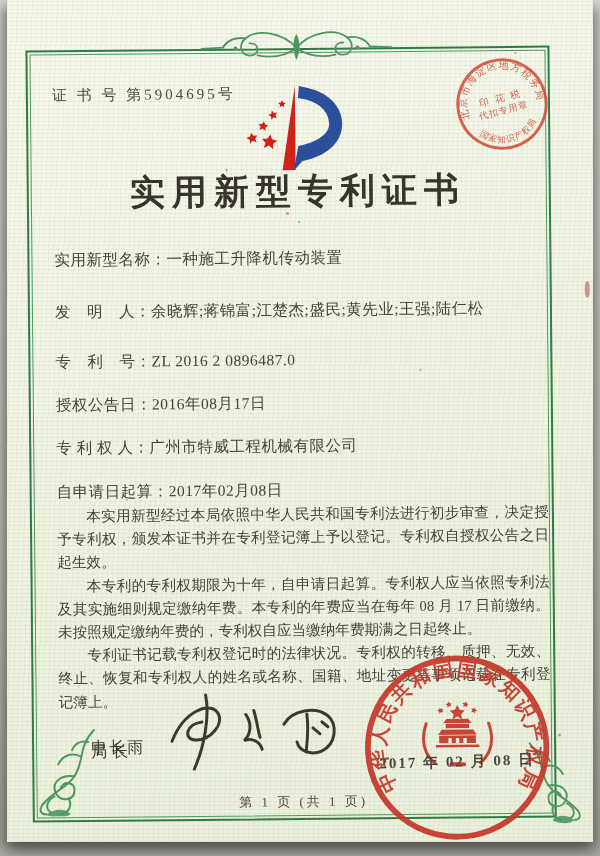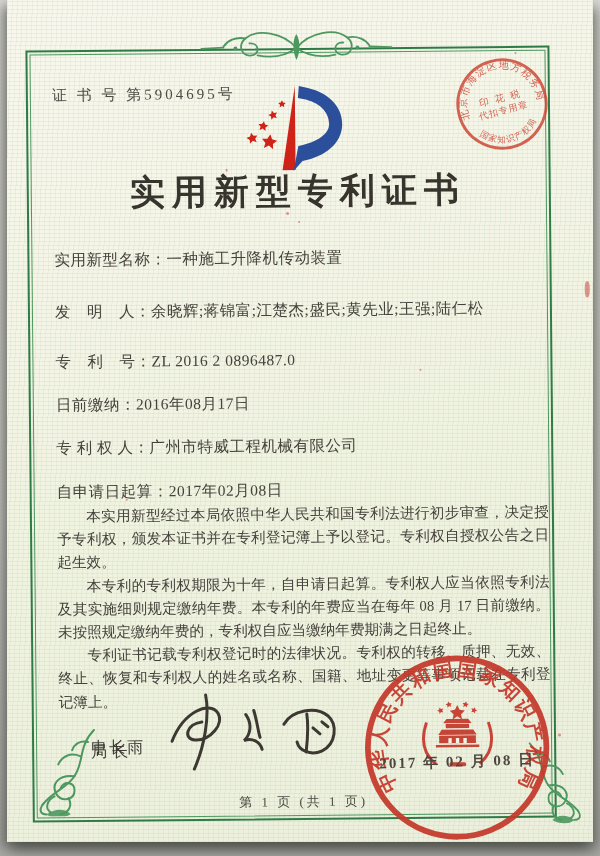--- a/index.html
+++ b/index.html
@@ -120,21 +120,21 @@
           <use href="#star" transform="translate(17,54) scale(0.58) rotate(-12)"></use>
           <use href="#star" transform="translate(34,58) scale(0.80) rotate(8)"></use>
         </g>
       </svg>
 
       <div class="title">实用新型专利证书</div>
 
       <div class="field f-name"><span>实用新型名称：</span><span>一种施工升降机传动装置</span></div>
       <div class="field f-inv"><span>发　明　人：</span><span>余晓辉;蒋锦富;江楚杰;盛民;黄先业;王强;陆仁松</span></div>
       <div class="field f-no"><span>专　利　号：</span><span>ZL 2016 2 0896487.0</span></div>
-      <div class="field f-file"><span>日前缴纳：</span><span>2016年08月17日</span></div>
+      <div class="field f-file"><span>授权公告日：</span><span>2016年08月17日</span></div>
       <div class="field f-owner"><span>专 利 权 人：</span><span>广州市特威工程机械有限公司</span></div>
       <div class="field f-grant"><span>自申请日起算：</span><span>2017年02月08日</span></div>
 
       <div class="body">
         <p>本实用新型经过本局依照中华人民共和国专利法进行初步审查，决定授予专利权，颁发本证书并在专利登记簿上予以登记。专利权自授权公告之日起生效。</p>
         <p>本专利的专利权期限为十年，自申请日起算。专利权人应当依照专利法及其实施细则规定缴纳年费。本专利的年费应当在每年 08 月 17 日前缴纳。未按照规定缴纳年费的，专利权自应当缴纳年费期满之日起终止。</p>
         <p>专利证书记载专利权登记时的法律状况。专利权的转移、质押、无效、终止、恢复和专利权人的姓名或名称、国籍、地址变更等事项记载在专利登记簿上。</p>
       </div>
 
       <div class="director-title">局长</div>

